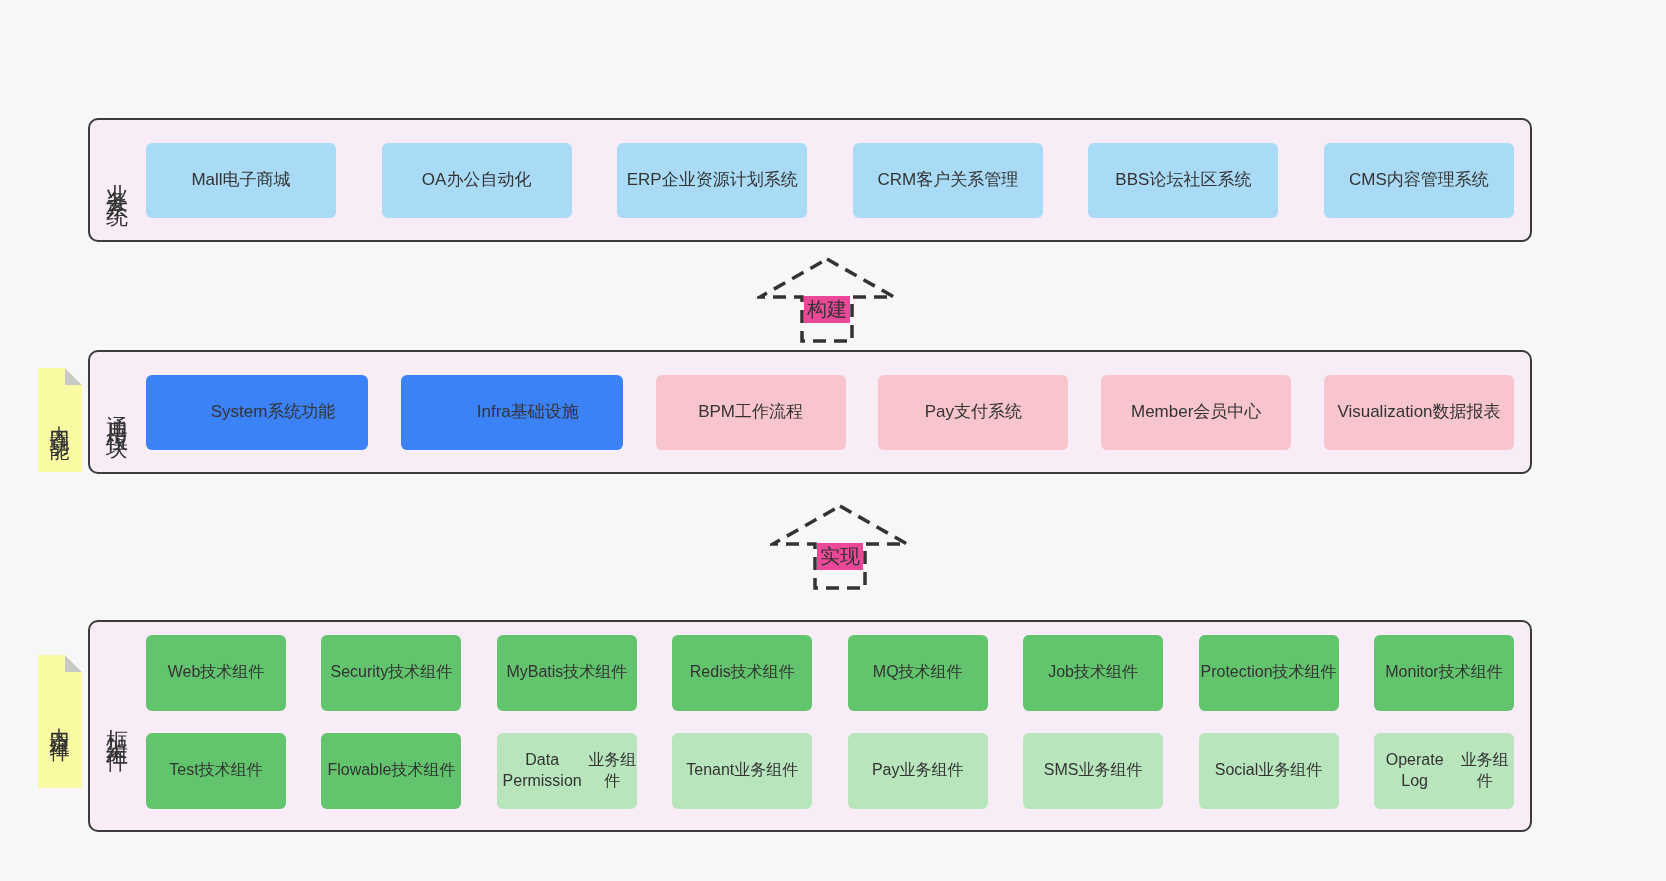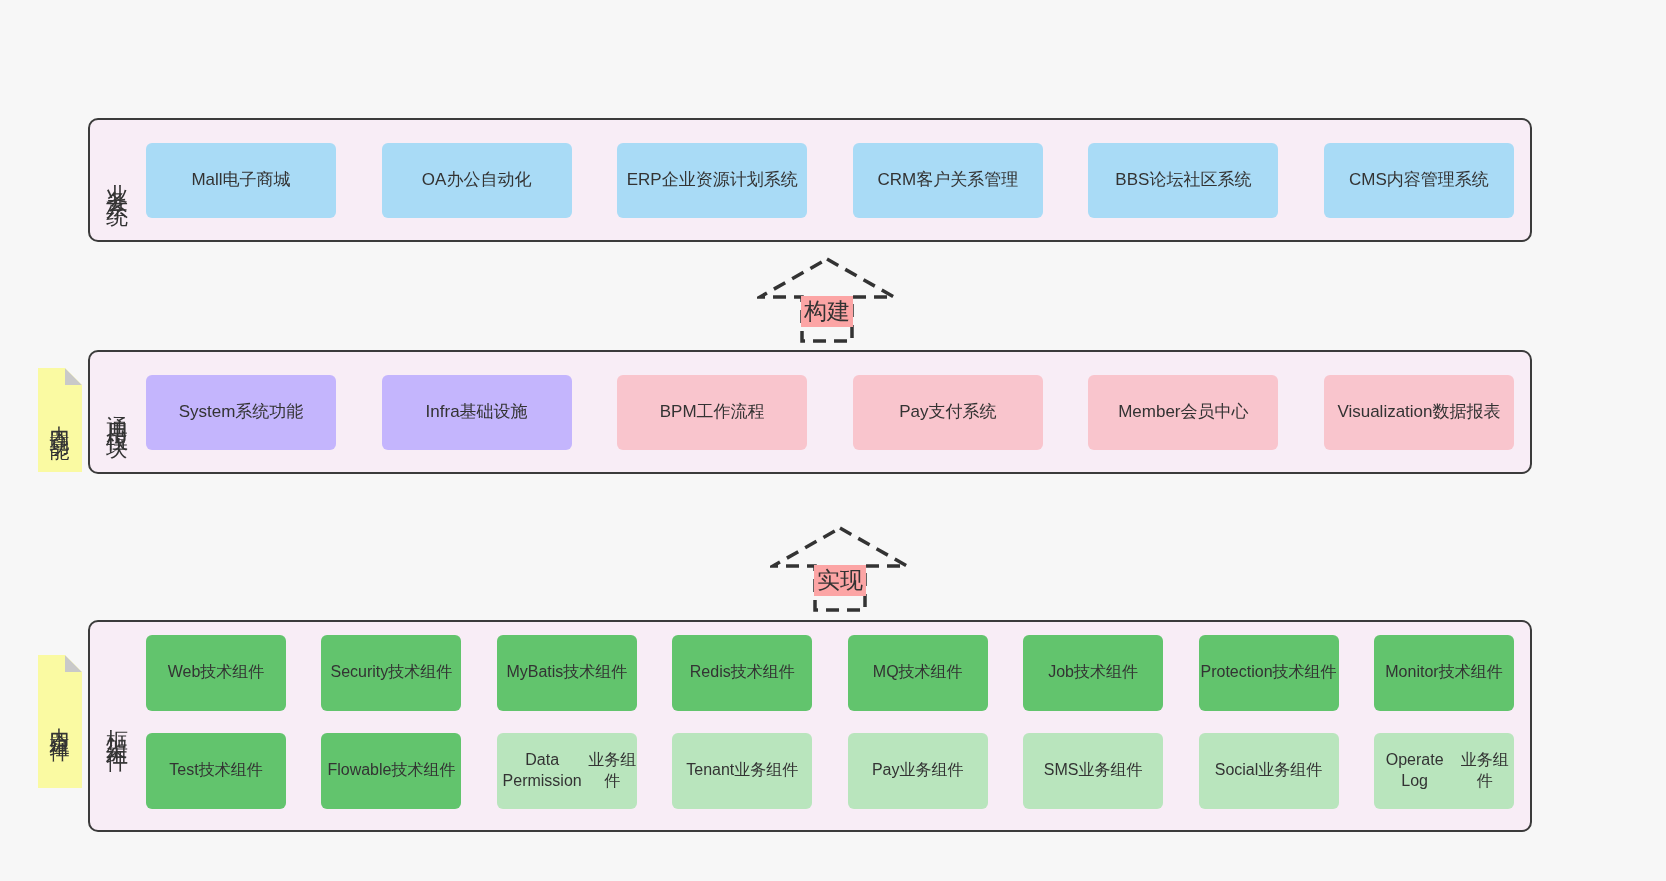--- a/index.html
+++ b/index.html
@@ -21,43 +21,43 @@
   .boxes { flex:1; display:flex; align-items:center; justify-content:space-between; padding:0 16px 0 2px; }
   .rows  { flex:1; display:flex; flex-direction:column; justify-content:center; gap:22px; padding:0 16px 9px 2px; }
   .row   { display:flex; justify-content:space-between; }
   .box {
     display:flex; align-items:center; justify-content:center;
     text-align:center; border-radius:6px; font-size:17px; line-height:1.35; color:#333;
   }
   .box-lg { width:190px; height:75px; }
   .box-sm { width:140px; height:76px; font-size:16px; line-height:1.28; }
   .blue       { background:#a9dbf6; }
-  .red        { background:#c4b5fd; }
+  .red        { background:#3b82f6;padding-left:32px; }
   .pink       { background:#f9c5cd; }
   .green      { background:#62c46d; }
   .lightgreen { background:#b9e5bd; }
   .sticky {
     position:absolute; left:38px; width:44px; background:#fafaa2;
     clip-path:polygon(0 0, calc(100% - 17px) 0, 100% 17px, 100% 100%, 0 100%);
     display:flex; align-items:center; justify-content:center; font-size:20px; color:#333;
   }
   .sticky::before {
     content:""; position:absolute; top:0; right:0; width:17px; height:17px;
     background:#c9c9c9; clip-path:polygon(0 0, 100% 100%, 0 100%);
   }
   .sticky .v-text { letter-spacing:5px; }
   .sticky2 { top:368px; height:104px; }
   .sticky3 { top:655px; height:133px; }
   .arrow { position:absolute; width:140px; height:88px; }
   .arrow1 { left:757px; top:256px; }
-  .arrow2 { left:770px; top:525px; }
+  .arrow2 { left:770px; top:503px; }
   .arrow svg { width:100%; height:100%; display:block; }
   .arrow-label {
     position:absolute; left:50%; top:40px; transform:translateX(-50%);
-    background:#fca5a5; padding:0 3px; font-size:23px; white-space:nowrap; color:#333;
+    background:#ec4899; padding:0 3px; font-size:20px; white-space:nowrap; color:#333;
   }
 </style>
 </head>
 <body>
 
 <div class="stage">
 
   <div class="panel panel1">
     <div class="panel-label">
       <span class="v-text">业务系统</span>

